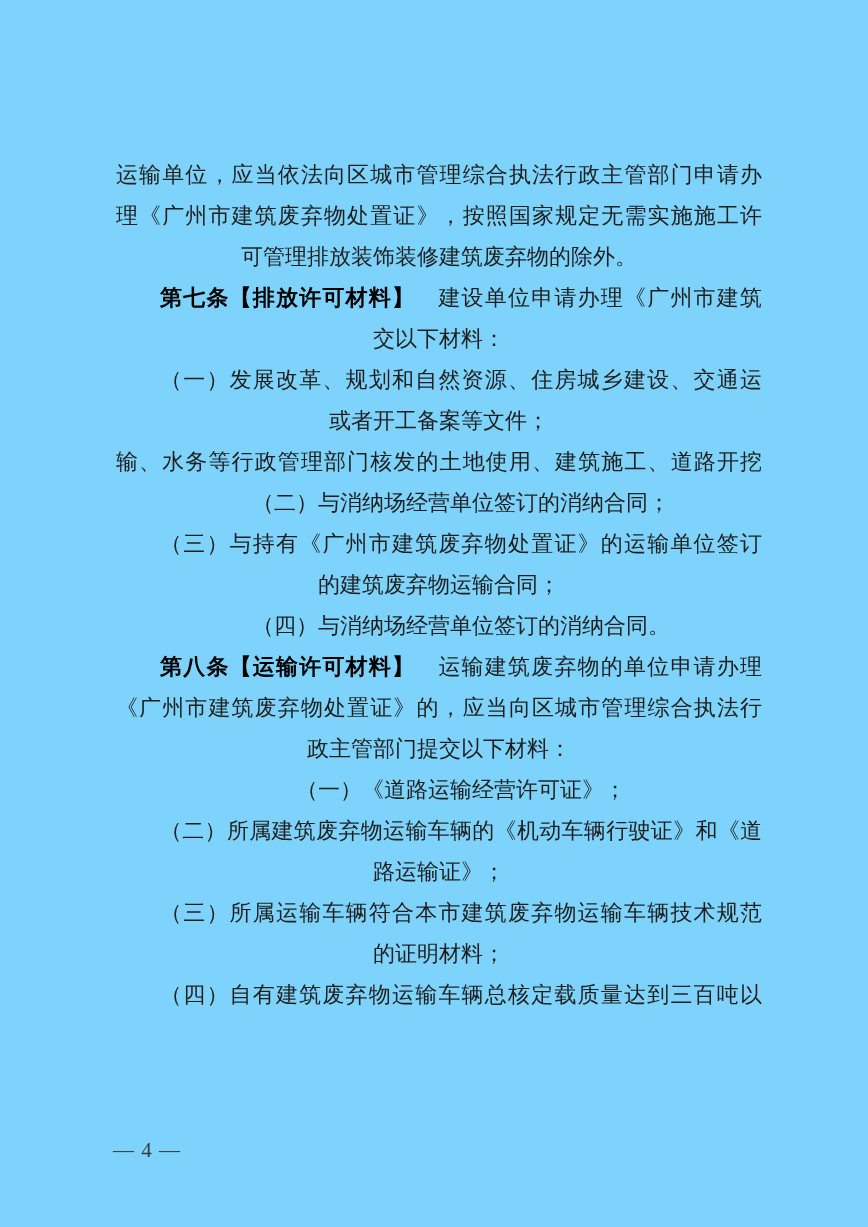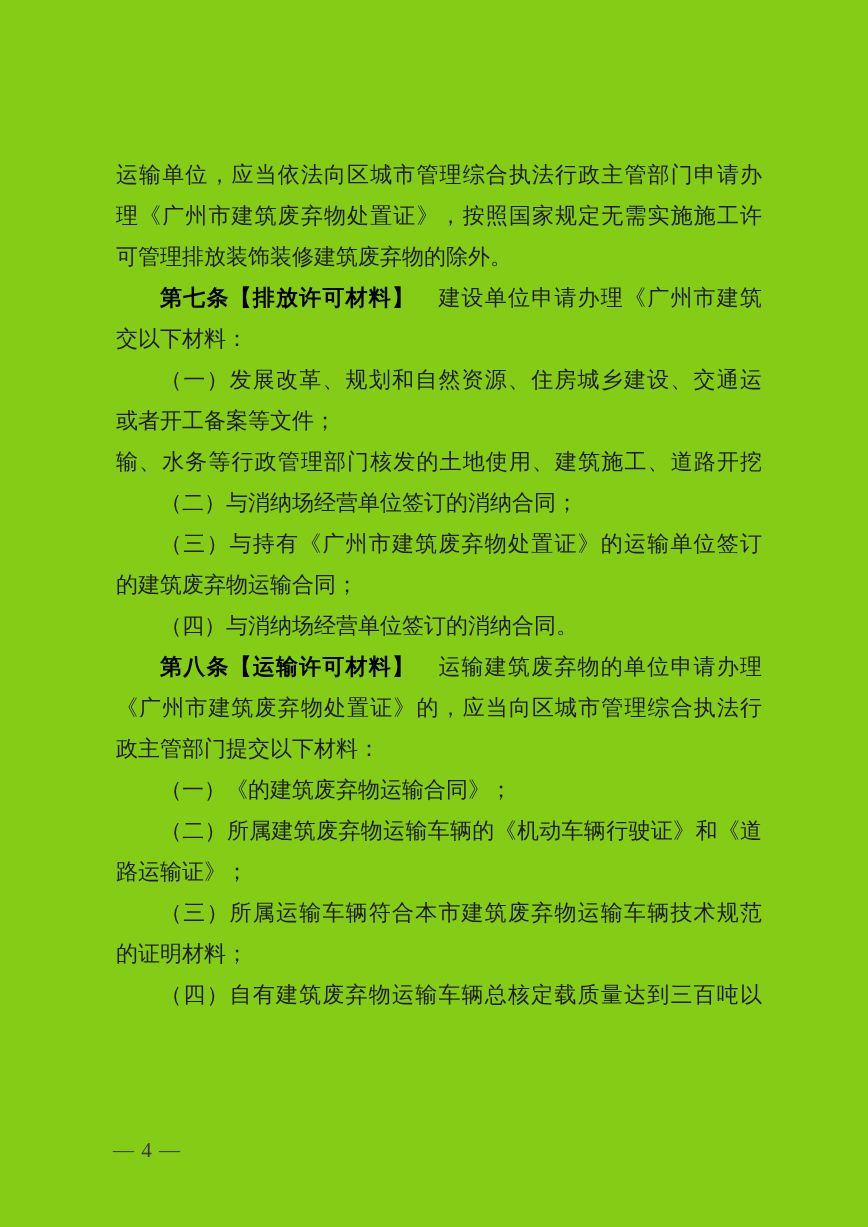--- a/index.html
+++ b/index.html
@@ -4,37 +4,37 @@
 <style>
   html, body {
     margin: 0;
     padding: 0;
     background: #ffffff;
   }
   .page {
     position: relative;
     width: 868px;
     height: 1227px;
-    background: #84cc16;
+    background: #7dd3fc;
     overflow: hidden;
     font-family: "Liberation Serif", serif;
   }
   .doc-body {
     position: absolute;
     left: 116px;
     top: 154px;
     width: 646px;
   }
   .line {
     height: 41px;
     line-height: 41px;
     font-size: 22px;
     color: #1e1e1e;
     white-space: normal;
-    text-align: left;
+    text-align: center;
   }
   .line.indent {
     text-indent: 44px;
   }
   .line.justify {
     text-align: justify;
     text-align-last: justify;
     text-justify: inter-character;
   }
   .heading-bold {
@@ -65,21 +65,21 @@
       <div class="line indent justify"><span>（一）发展改革、规划和自然资源、住房城乡建设、交通运</span></div>
       <div class="line"><span>或者开工备案等文件；</span></div>
       <div class="line justify"><span>输、水务等行政管理部门核发的土地使用、建筑施工、道路开挖</span></div>
       <div class="line indent"><span>（二）与消纳场经营单位签订的消纳合同；</span></div>
       <div class="line indent justify"><span>（三）与持有《广州市建筑废弃物处置证》的运输单位签订</span></div>
       <div class="line"><span>的建筑废弃物运输合同；</span></div>
       <div class="line indent"><span>（四）与消纳场经营单位签订的消纳合同。</span></div>
       <div class="line indent justify"><span class="heading-bold">第八条【运输许可材料】</span><span>　运输建筑废弃物的单位申请办理</span></div>
       <div class="line justify"><span>《广州市建筑废弃物处置证》的，应当向区城市管理综合执法行</span></div>
       <div class="line"><span>政主管部门提交以下材料：</span></div>
-      <div class="line indent"><span>（一）《的建筑废弃物运输合同》；</span></div>
+      <div class="line indent"><span>（一）《道路运输经营许可证》；</span></div>
       <div class="line indent justify"><span>（二）所属建筑废弃物运输车辆的《机动车辆行驶证》和《道</span></div>
       <div class="line"><span>路运输证》；</span></div>
       <div class="line indent justify"><span>（三）所属运输车辆符合本市建筑废弃物运输车辆技术规范</span></div>
       <div class="line"><span>的证明材料；</span></div>
       <div class="line indent justify"><span>（四）自有建筑废弃物运输车辆总核定载质量达到三百吨以</span></div>
     </div>
   <div class="page-number">— 4 —</div>
 </div>
 
 </body></html>

